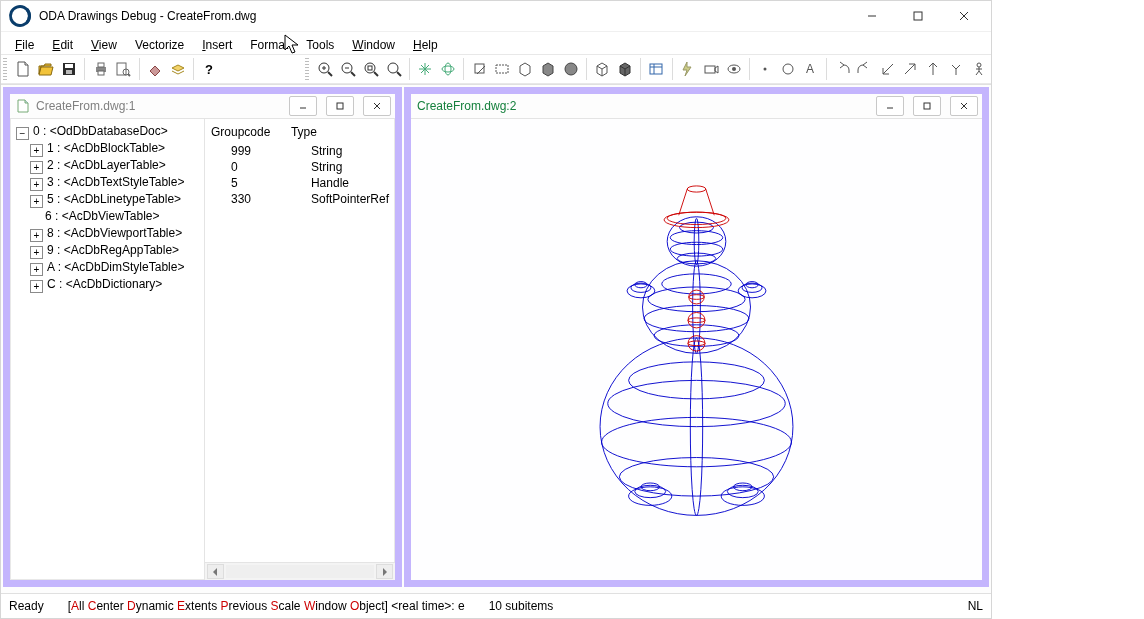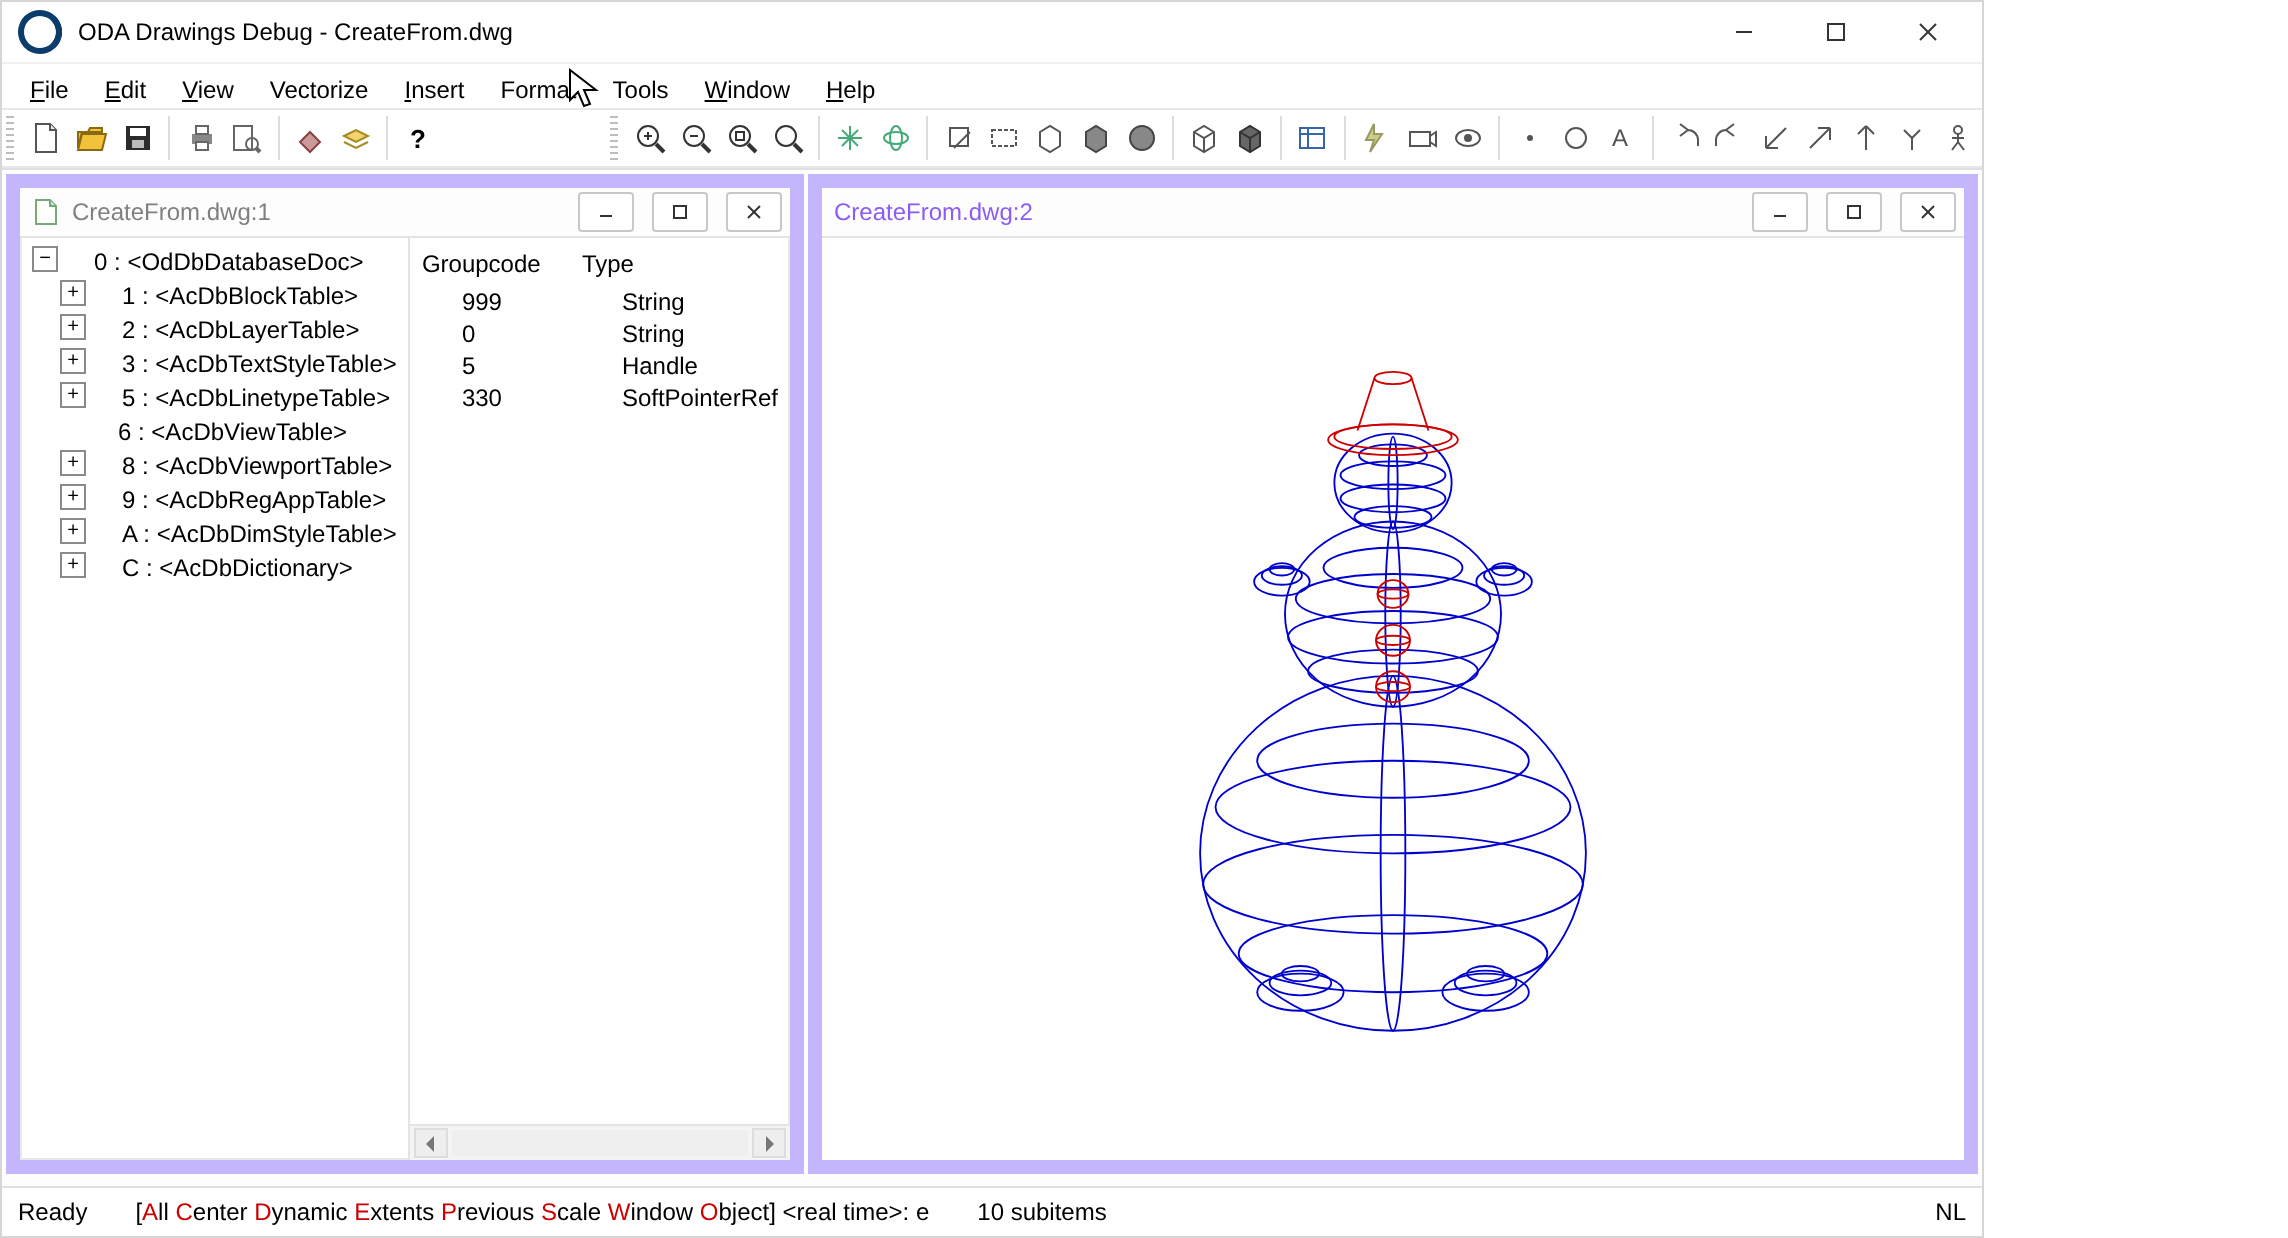--- a/index.html
+++ b/index.html
@@ -40,42 +40,42 @@
   .gi{width:16px;height:16px;display:block;}
   
   .workspace{flex:1;display:flex;background:#fdfdfd;border-top:1px solid #e0e0e0;}
   .workspace-inner{position:relative;flex:1;display:flex;align-items:stretch;}
   .mdi{position:relative;border:7px solid #c4b5fd;background:#fff;display:flex;flex-direction:column;box-shadow:0 0 0 1px #e8e8e8 inset;}
   .mdi-left{width:385px;height:486px;margin:2px;}
   .mdi-right{flex:1;margin:2px 2px 2px 0;height:486px;}
   .mdi-title{height:24px;display:flex;align-items:center;padding:0 4px 0 6px;background:#fdfdfd;border-bottom:1px solid #e4e4e4;gap:6px;}
   .mdi-title .doc-icon{width:14px;height:14px;}
   .mdi-title .label{flex:1;color:#808080;font-size:12px;}
-  .mdi-right .mdi-title .label{color:#8b5cf6;}
+  .mdi-right .mdi-title .label{color:#15803d;}
   .mdi .wbtn{width:26px;height:18px;border:1px solid #c8c8c8;border-radius:2px;display:flex;align-items:center;justify-content:center;margin-left:3px;background:#fff;}
   .mdi .wbtn svg{width:8px;height:8px;}
   .mdi-body{flex:1;display:flex;overflow:hidden;}
   
   .tree-col{width:188px;border-right:1px solid #e4e4e4;padding:4px 2px 4px 6px;overflow:auto;font-size:12px;}
   .table-col{flex:1;display:flex;flex-direction:column;}
   .table-header{display:flex;padding:6px 6px 4px 6px;color:#000;}
   .table-header .col-a{flex:0 0 80px;}
   .table-header .col-b{flex:1;}
   .table-rows{flex:1;padding:0 6px;}
   .table-row{display:flex;padding:1px 0;}
   .table-row .col-a{flex:0 0 80px;margin-left:20px;}
   .table-row .col-b{flex:1;}
   .hscroll{height:17px;border-top:1px solid #e4e4e4;display:flex;align-items:center;background:#f4f4f4;padding:0 2px;gap:2px;}
   .hscroll .arrow{width:15px;height:13px;background:#eee;border:1px solid #ddd;display:flex;align-items:center;justify-content:center;}
   .hscroll .track{flex:1;height:13px;background:#efefef;}
   
   ul.tree{list-style:none;margin:0;padding:0;}
   ul.tree ul{list-style:none;margin:0;padding-left:14px;}
   .tree li{position:relative;white-space:nowrap;padding:0;margin:0;line-height:17px;}
-  .tree li .row{display:flex;align-items:flex-start;gap:16px;}
+  .tree li .row{display:flex;align-items:flex-end;gap:2px;}
   .tree .expander{width:11px;height:11px;border:1px solid #8a8a8a;display:inline-flex;align-items:center;justify-content:center;font-size:10px;line-height:1;margin-right:2px;flex:0 0 auto;}
   .tree .expander.minus::before{content:"−";}
   .tree .expander.plus::before{content:"+";}
   .tree .expander.none{border:none;}
   
   .canvas{flex:1;background:#fefeff;position:relative;}
   svg.draw{position:absolute;inset:0;width:100%;height:100%;}
   svg.draw ellipse, svg.draw line, svg.draw path{fill:none;stroke-width:1.2;}
   .blue{stroke:var(--blue);}
   .red{stroke:var(--red);}

